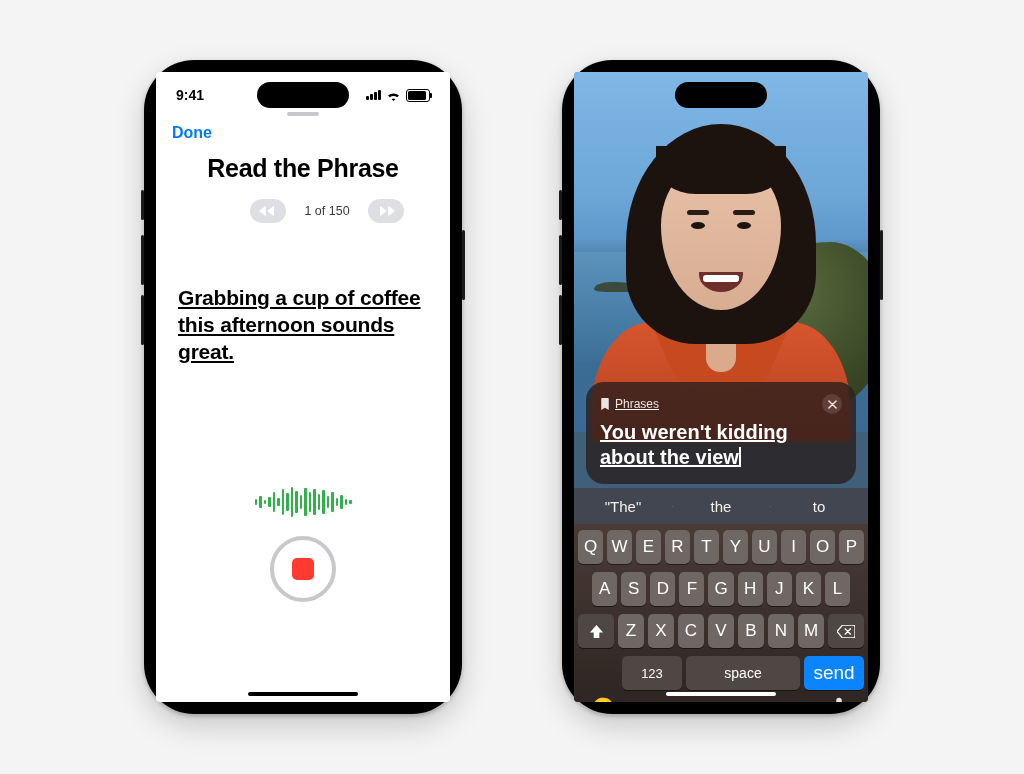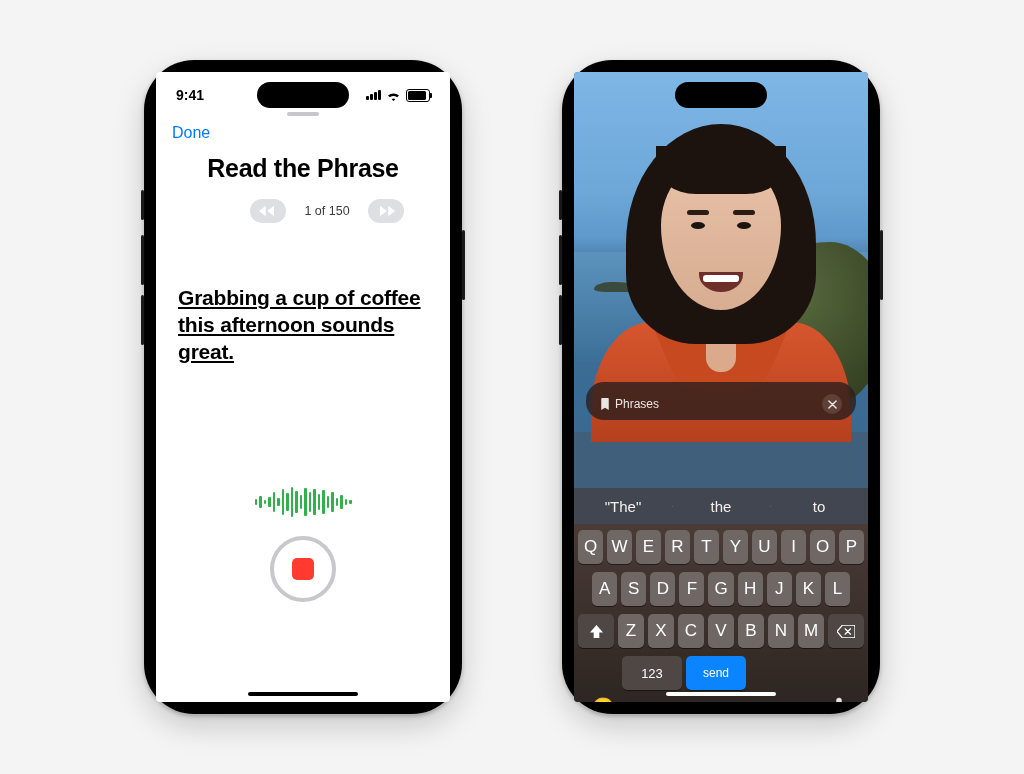--- a/index.html
+++ b/index.html
@@ -99,21 +99,21 @@
   .battery .fill{ position:absolute; left:1px; top:1px; bottom:1px; width:80%; background:#000; border-radius:1.5px;}
 
   .sheet-handle {
     width:32px; height:4px; background:#c7c7cc; border-radius:3px;
     margin: 6px auto 0 auto;
   }
   .p1-nav {
     padding: 8px 16px;
     font-size:16px;
   }
-  .p1-nav a { color:#007aff; text-decoration:none; font-weight:400; }
+  .p1-nav a { color:#007aff; text-decoration:none; font-weight:700; }
 
   .p1-title {
     text-align:center;
     font-size:25px;
     font-weight:800;
     letter-spacing:-0.3px;
     margin-top: 4px;
   }
   .pager {
     display:flex; align-items:center; justify-content:center;
@@ -217,22 +217,23 @@
   .collarR{ left:calc(50% - 4px);  transform:skewX(-18deg) rotate(6deg);  border-radius:0 6px 30px 0;}
   .neck { position:absolute; left:50%; bottom:60px; transform:translateX(-50%);
           width:30px; height:30px; background:#dba98c; border-radius:0 0 14px 14px;}
 
   .bubble {
     position:absolute;
     left:12px; right:12px; top:310px;
     background: rgba(40,30,28,0.78);
     backdrop-filter: blur(2px);
     border-radius:18px;
-    padding: 12px 14px 6px 14px;
+    padding: 12px 14px 14px 14px;
     color:#fff;
+    text-decoration:underline;
   }
   .bubble-head { display:flex; align-items:center; justify-content:space-between; font-size:12px;}
   .bubble-head .ph { display:flex; align-items:center; gap:5px; color:#e9e5e2;}
   .bubble-head .ph svg{ width:10px; height:12px; fill:#e9e5e2;}
   .close-x {
     width:20px; height:20px; border-radius:10px;
     background:rgba(255,255,255,0.12);
     display:flex; align-items:center; justify-content:center;
     color:#eee; font-size:12px; cursor:pointer;
   }
@@ -276,21 +277,21 @@
     box-shadow: 0 1px 0 rgba(0,0,0,0.5);
     cursor:pointer;
   }
   .kb-row.r2 { padding: 0 14px; }
   .key.fn { background:#4e4743; font-size:14px;}
   .key.shift { flex:0 0 36px; }
   .key.del   { flex:0 0 36px; }
   .kb-bottom { display:flex; gap:4px;padding-left:44px; }
   .kb-bottom .key.numbers { flex:0 0 60px; font-size:13px;}
   .kb-bottom .key.space   { flex:1; font-size:14px;}
-  .kb-bottom .key.send    { flex:0 0 60px; background:#0a84ff; font-size:12px;}
+  .kb-bottom .key.send    { flex:0 0 60px; background:#0a84ff; font-size:19px;}
   .kb-foot { display:flex; justify-content:space-between; align-items:center;
              padding: 6px 14px 0 14px; color:#e8e4e0; }
   .kb-foot svg { width:22px; height:22px; fill:#e8e4e0; }
   .emoji { font-size:18px; }
 
 </style>
 </head>
 <body>
 
 <div class="stage">
@@ -411,20 +412,24 @@
               <path d="M2 0h8a1 1 0 011 1v15l-5-3-5 3V1a1 1 0 011-1z"></path>
             </svg>
             <span>Phrases</span>
           </div>
           <div class="close-x">
             <svg viewBox="0 0 10 10" width="9" height="9">
               <path d="M1 1l8 8M9 1l-8 8" stroke="#e9e5e2" stroke-width="1.6" stroke-linecap="round"></path>
             </svg>
           </div>
         </div>
+        <div class="bubble-text">
+          <span>You weren't kidding</span><br>
+          <span>about the view</span><span class="caret"></span>
+        </div>
       </div>
 
       <div class="suggestions">
         <div>"The"</div>
         <div>the</div>
         <div>to</div>
       </div>
 
       <div class="kb">
         <div class="kb-row r1">
@@ -465,20 +470,21 @@
           <div class="key">M</div>
           <div class="key fn del">
             <svg viewBox="0 0 20 14" width="18" height="13">
               <path d="M6 0h12a2 2 0 012 2v10a2 2 0 01-2 2H6L0 7 6 0z" fill="none" stroke="#fff" stroke-width="1.4"></path>
               <path d="M9 4l6 6M15 4l-6 6" stroke="#fff" stroke-width="1.4" stroke-linecap="round"></path>
             </svg>
           </div>
         </div>
         <div class="kb-bottom">
           <div class="key fn numbers">123</div>
+          <div class="key fn space">space</div>
           <div class="key send">send</div>
         </div>
         <div class="kb-foot">
           <span class="emoji">😀</span>
           <svg viewBox="0 0 24 24">
             <path d="M12 2a3 3 0 013 3v6a3 3 0 11-6 0V5a3 3 0 013-3zm7 9a7 7 0 01-14 0h2a5 5 0 0010 0h2zm-7 9a1 1 0 01-1-1v-2h2v2a1 1 0 01-1 1z"></path>
           </svg>
         </div>
       </div>
 

